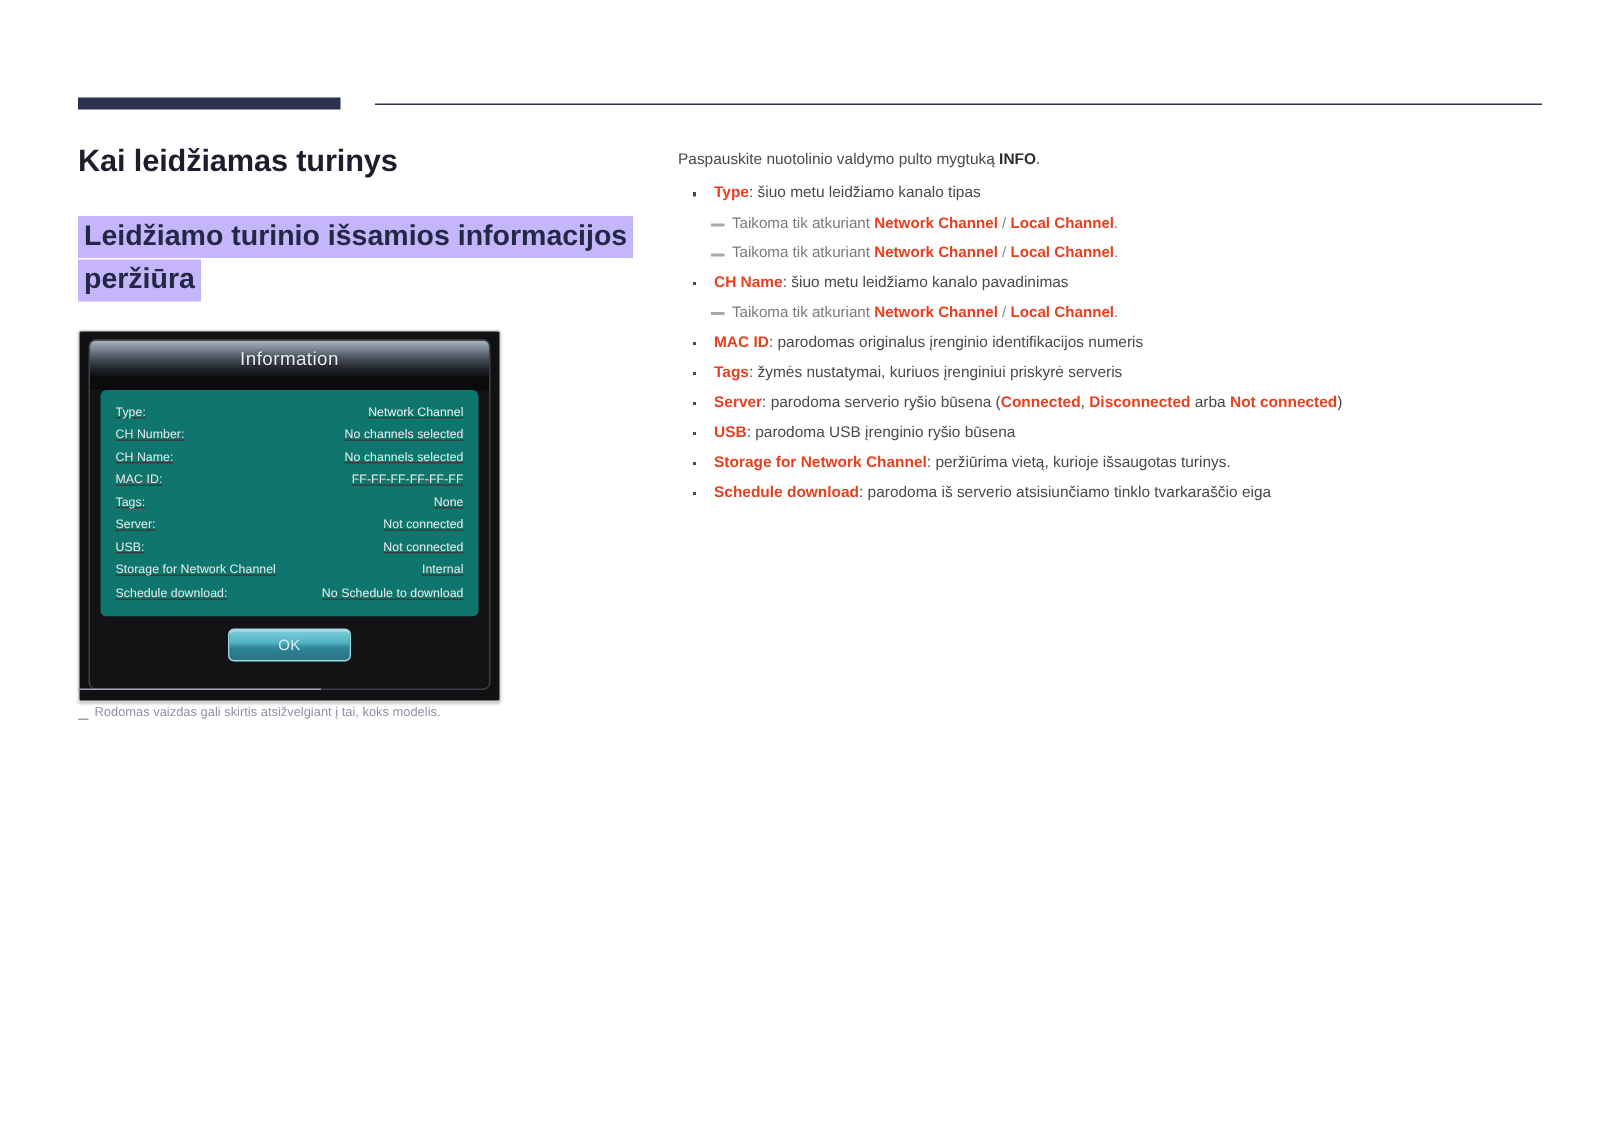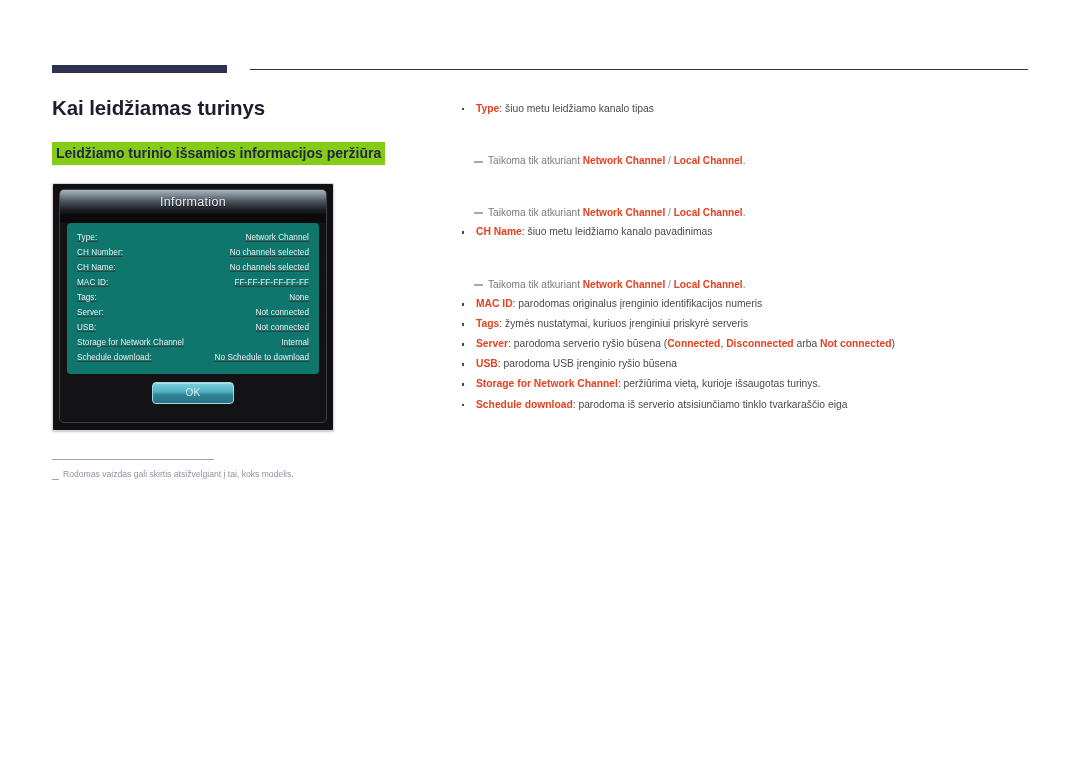--- a/index.html
+++ b/index.html
@@ -56,24 +56,24 @@
     color: #1d1d2e;
     letter-spacing: -0.1px;
     margin: 0 0 22px 0;
     line-height: 1.2;
   }
   .section-title-wrap {
     margin: 0 0 19px 0;
   }
   .section-title {
     display: inline;
-    font-size: 14px;
+    font-size: 19px;
     font-weight: bold;
     color: #232845;
-    background: #84cc16;
+    background: #c4b5fd;
     padding: 3px 4px 4px 4px;
     line-height: 1.55;
     box-decoration-break: clone;
     -webkit-box-decoration-break: clone;
   }
 
   
   .tv-shot {
     position: relative;
     width: 282px;
@@ -227,21 +227,20 @@
     width: 2.4px;
     height: 2.4px;
     background: #4a4a4a;
   }
   .sub-note {
     position: relative;
     padding-left: 36px;
     line-height: 1.95;
     color: #7a7a7a;
     font-size: 10.1px;
-    margin-top: 32px;
   }
   .sub-note > .dashmark {
     position: absolute;
     left: 22px;
     top: 9.5px;
     width: 9px;
     height: 2px;
     background: #a8a8a8;
   }
   .kw {
@@ -331,20 +330,23 @@
 
 <div class="footnote-wrap">
   <div class="footnote-rule"></div>
   <div class="footnote">
     <span class="dash"></span>
     <span>Rodomas vaizdas gali skirtis atsižvelgiant į tai, koks modelis.</span>
   </div>
 </div>
 
 <div class="right-col">
+  <p class="intro">
+    <span>Paspauskite nuotolinio valdymo pulto mygtuką </span><b>INFO</b><span>.</span>
+  </p>
   <ul class="bullets" id="bullet-list">
       <li><span class="sq"></span><span class="kw">Type</span><span class="plain">: šiuo metu leidžiamo kanalo tipas</span></li>
       <div class="sub-note"><span class="dashmark"></span><span class="plain-dim">Taikoma tik atkuriant </span><span class="kw-sub">Network Channel</span><span class="sep"> / </span><span class="kw-sub">Local Channel</span><span class="plain-dim">.</span></div>
       <div class="sub-note"><span class="dashmark"></span><span class="plain-dim">Taikoma tik atkuriant </span><span class="kw-sub">Network Channel</span><span class="sep"> / </span><span class="kw-sub">Local Channel</span><span class="plain-dim">.</span></div>
       <li><span class="sq"></span><span class="kw">CH Name</span><span class="plain">: šiuo metu leidžiamo kanalo pavadinimas</span></li>
       <div class="sub-note"><span class="dashmark"></span><span class="plain-dim">Taikoma tik atkuriant </span><span class="kw-sub">Network Channel</span><span class="sep"> / </span><span class="kw-sub">Local Channel</span><span class="plain-dim">.</span></div>
       <li><span class="sq"></span><span class="kw">MAC ID</span><span class="plain">: parodomas originalus įrenginio identifikacijos numeris</span></li>
       <li><span class="sq"></span><span class="kw">Tags</span><span class="plain">: žymės nustatymai, kuriuos įrenginiui priskyrė serveris</span></li>
       <li><span class="sq"></span><span class="kw">Server</span><span class="plain">: parodoma serverio ryšio būsena (</span><span class="kw">Connected</span><span class="plain">, </span><span class="kw">Disconnected</span><span class="plain"> arba </span><span class="kw">Not connected</span><span class="plain">)</span></li>
       <li><span class="sq"></span><span class="kw">USB</span><span class="plain">: parodoma USB įrenginio ryšio būsena</span></li>

